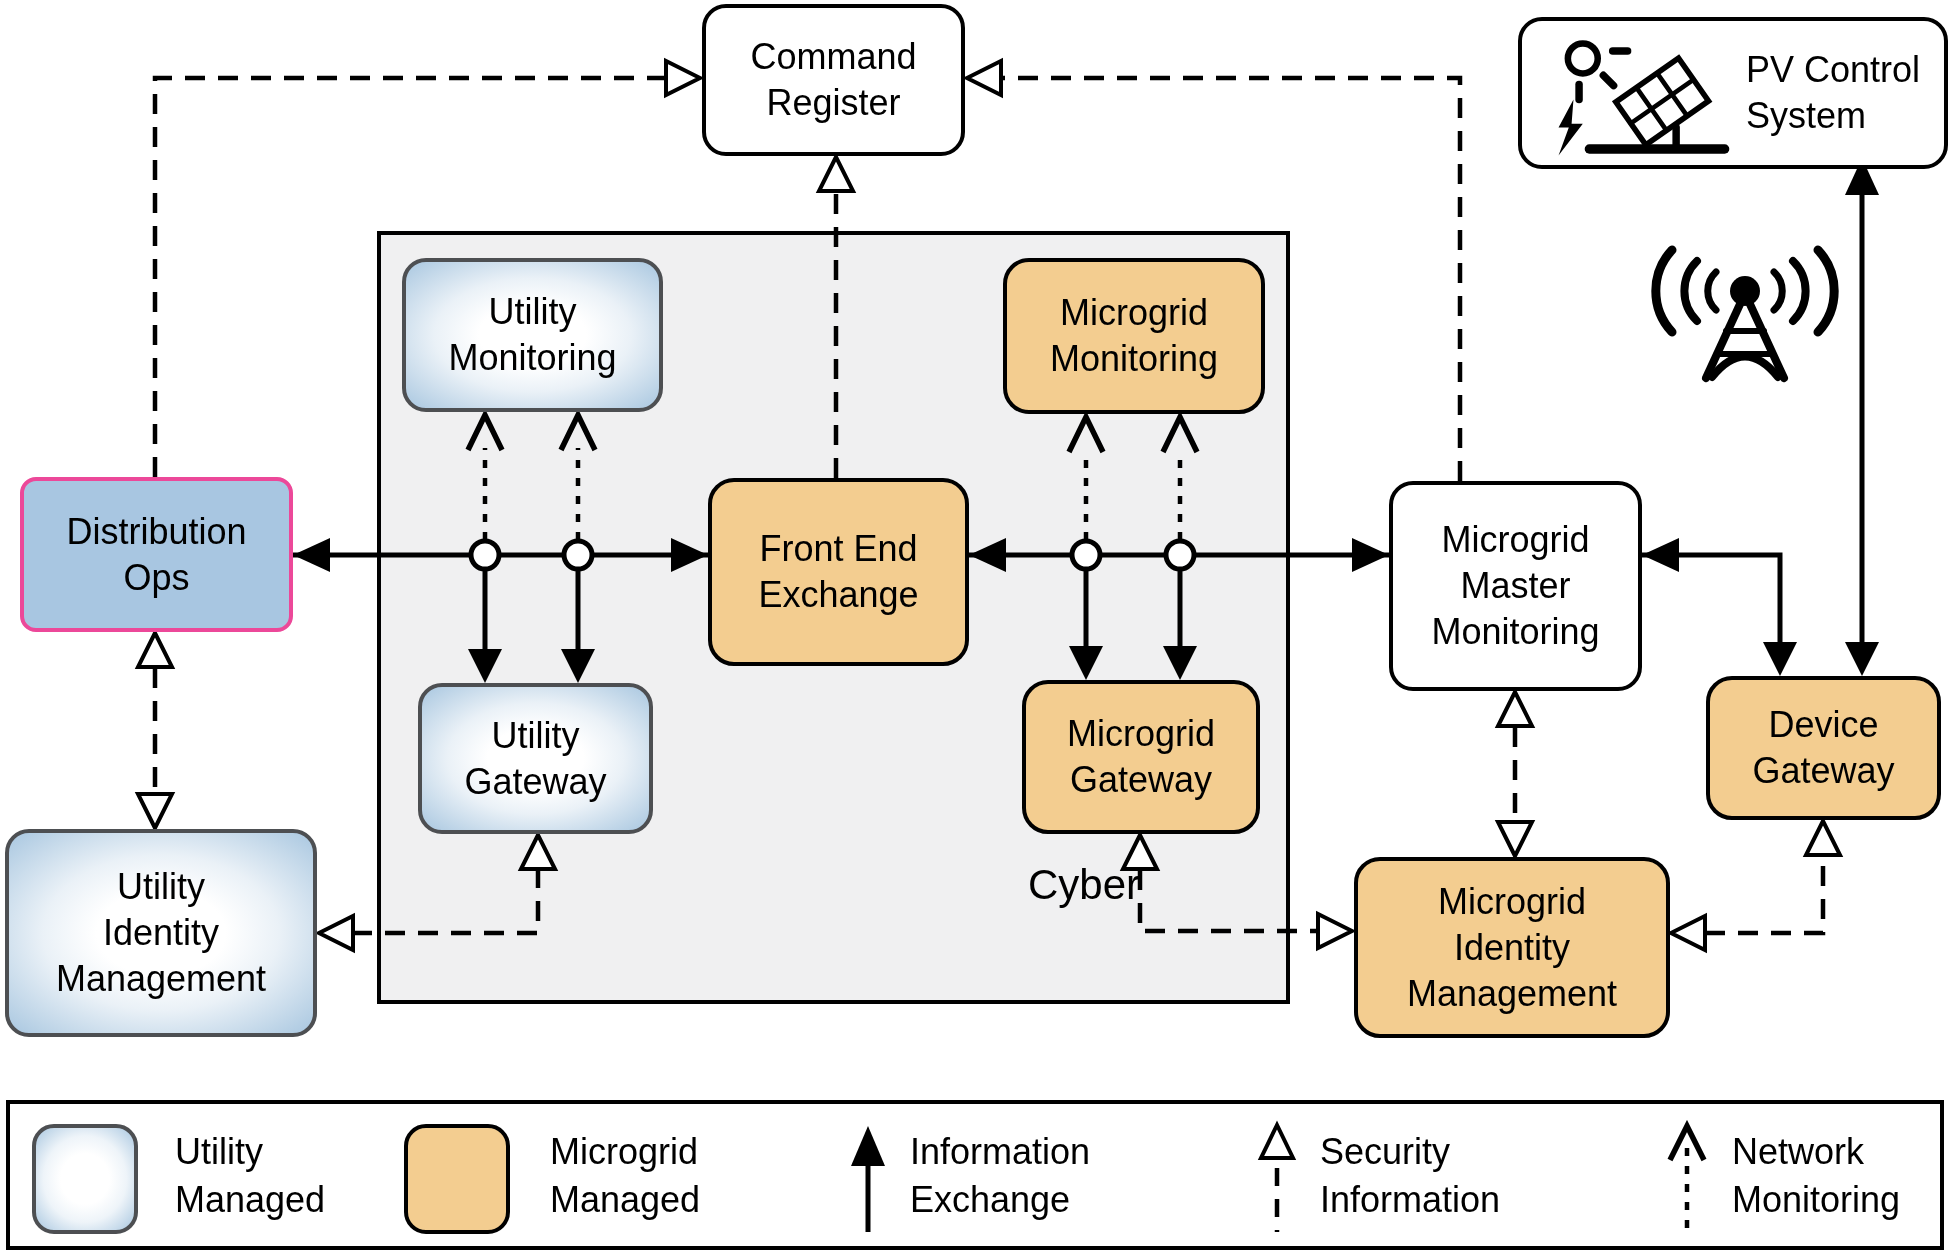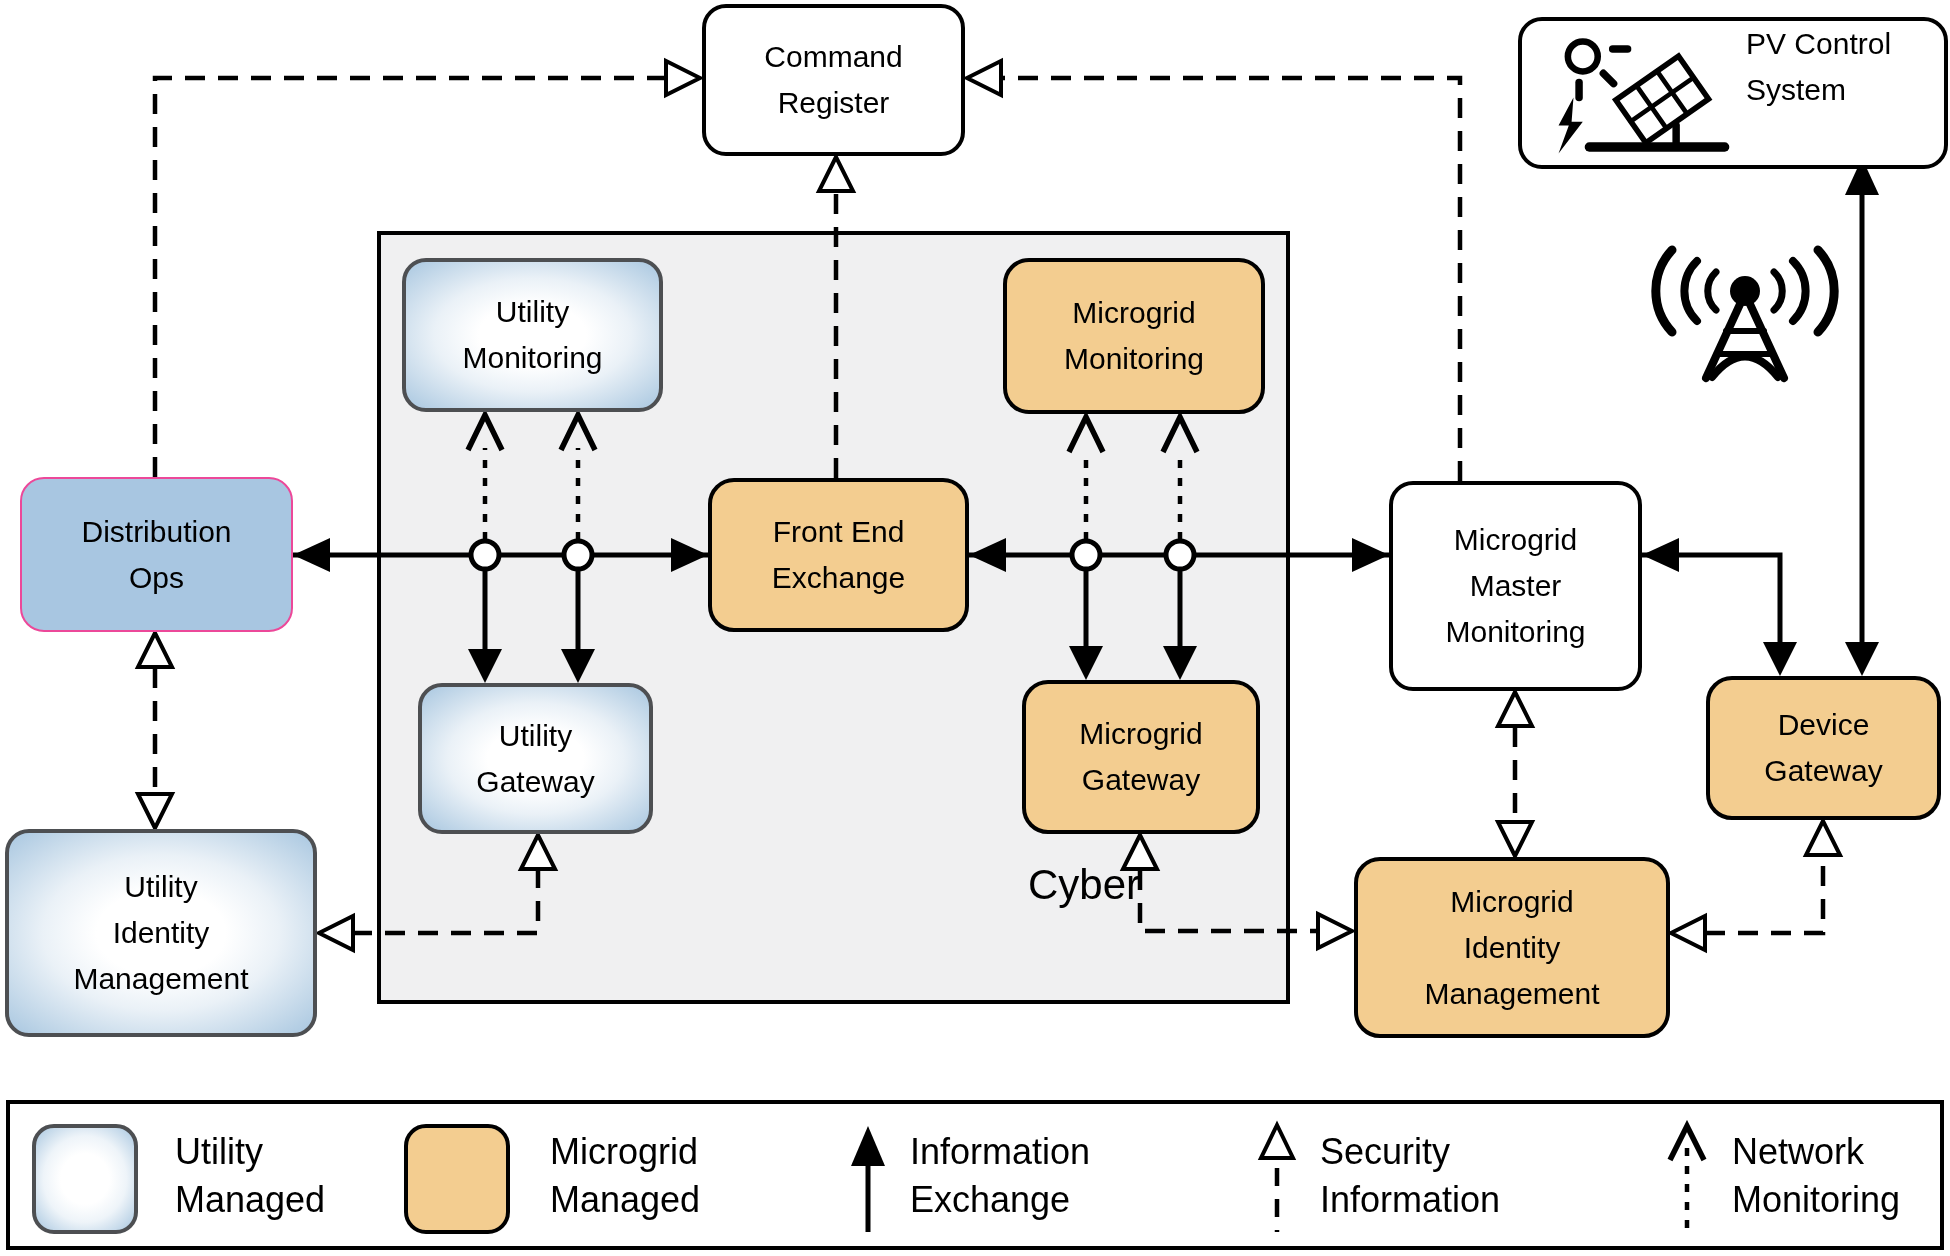--- a/index.html
+++ b/index.html
@@ -7,26 +7,26 @@
     position:relative;width:1950px;height:1256px;background:#ffffff;
     font-family:"Liberation Sans",sans-serif;color:#000;overflow:hidden;
   }
   .wires{position:absolute;left:0;top:0;z-index:2;}
   .cyber-box{
     position:absolute;z-index:1;background:var(--cyber-bg,#f0f0f1);
     border:4px solid #000;box-sizing:border-box;
   }
   .node{
     position:absolute;z-index:3;display:flex;flex-direction:column;
-    justify-content:center;text-align:center;
-    font-size:30px;line-height:46px;box-sizing:border-box;
+    align-items:center;justify-content:center;text-align:center;
+    font-size:36px;line-height:46px;box-sizing:border-box;
   }
   .white{background:#fff;border:4px solid #000;border-radius:24px;}
   .orange{background:var(--microgrid-fill,#f3cd90);border:4px solid #000;border-radius:26px;}
-  .blue-solid{background:var(--utility-solid,#a8c6e1);border:2px solid #ec4899;border-radius:24px;}
+  .blue-solid{background:var(--utility-solid,#a8c6e1);border:4px solid #ec4899;border-radius:16px;}
   .blue-grad{
     background:radial-gradient(ellipse at center,#ffffff 30%,#eaf1f7 55%,var(--utility-grad,#a9c7e0) 100%);
     border:4px solid var(--grad-border,#4d4f52);border-radius:24px;
   }
   .cyber-label{
     position:absolute;z-index:3;display:flex;flex-direction:column;align-items:flex-end;
     font-size:42px;line-height:54px;text-align:center;
   }
   .pv-node{flex-direction:row;gap:10px;justify-content:flex-start;padding-left:14px;}
   .pv-text{display:flex;flex-direction:column;align-items:flex-start;text-align:left;}
@@ -179,21 +179,21 @@
   <div class="node blue-grad" style="left:402px;top:258px;width:261px;height:154px;">
     <span>Utility</span>
     <span>Monitoring</span>
   </div>
 
   <div class="node orange" style="left:1003px;top:258px;width:262px;height:156px;">
     <span>Microgrid</span>
     <span>Monitoring</span>
   </div>
 
-  <div class="node orange" style="left:708px;top:478px;width:261px;height:154px;">
+  <div class="node orange" style="left:708px;top:478px;width:261px;height:188px;">
     <span>Front End</span>
     <span>Exchange</span>
   </div>
 
   <div class="node blue-solid" style="left:20px;top:477px;width:273px;height:155px;">
     <span>Distribution</span>
     <span>Ops</span>
   </div>
 
   <div class="node blue-grad" style="left:418px;top:683px;width:235px;height:151px;">

